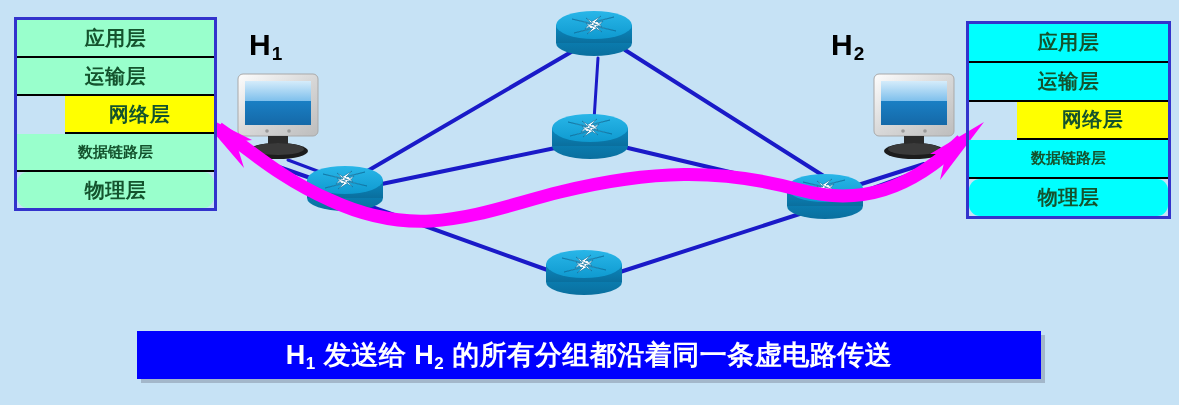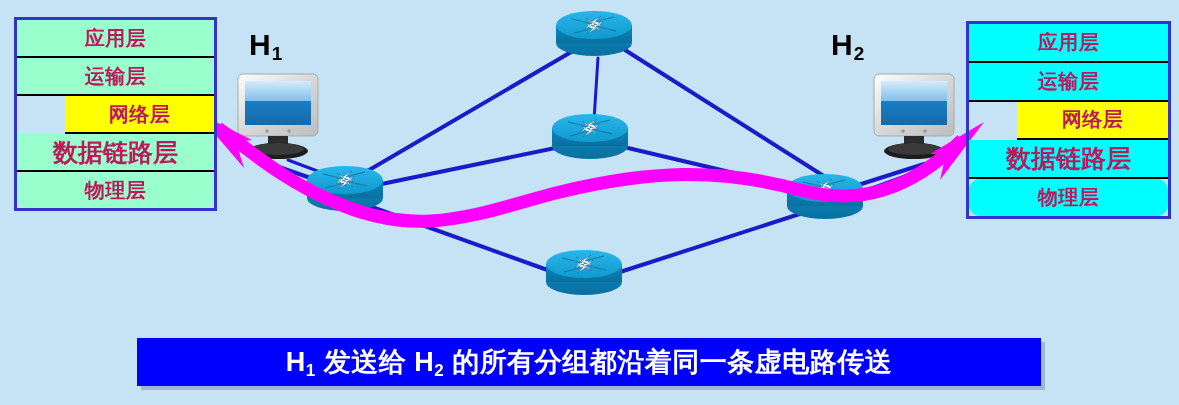--- a/index.html
+++ b/index.html
@@ -39,29 +39,29 @@
   .stack-left  { left: 14px;  top: 17px; width: 203px; height: 194px; }
   .stack-right { left: 966px; top: 21px; width: 205px; height: 198px; }
   .stack-row {
     flex: 1 1 0;
     display: flex;
     align-items: center;
     justify-content: center;
     border-bottom: 2px solid #000;
     box-sizing: border-box;
     font-weight: bold;
-    color: #be185d;
+    color: #14532d;
     letter-spacing: 0.5px;
     white-space: nowrap;
   }
   .stack-row:last-child { border-bottom: none; border-radius: 11px; }
   .stack-left  .stack-row { background: #99ffcc; font-size: 20px; }
   .stack-right .stack-row { background: #00ffff; font-size: 20px; }
   .stack-row.hl { background: #ffff00 !important; margin-left: 48px; }
-  .stack-row.narrow { font-size: 25px; letter-spacing: 0px; }
+  .stack-row.narrow { font-size: 15px; letter-spacing: 0px; }
 
   
   .host-label {
     position: absolute;
     font-size: 30px;
     font-weight: bold;
     color: #000;
     line-height: 1;
     white-space: nowrap;
   }
@@ -96,21 +96,21 @@
       -2px -2px 0 #fff,  2px -2px 0 #fff,
       -2px  2px 0 #fff,  2px  2px 0 #fff,
       -2px  0   0 #fff,  2px  0   0 #fff,
        0   -2px 0 #fff,  0    2px 0 #fff;
   }
 
   
   .banner {
     position: absolute;
     left: 137px;
-    top: 338px;
+    top: 331px;
     width: 904px;
     height: 48px;
     background: #0000ff;
     box-shadow: 4px 4px 0 rgba(120,130,150,0.45);
     display: flex;
     align-items: center;
     justify-content: center;
   }
   .banner-text {
     color: #ffffff;

